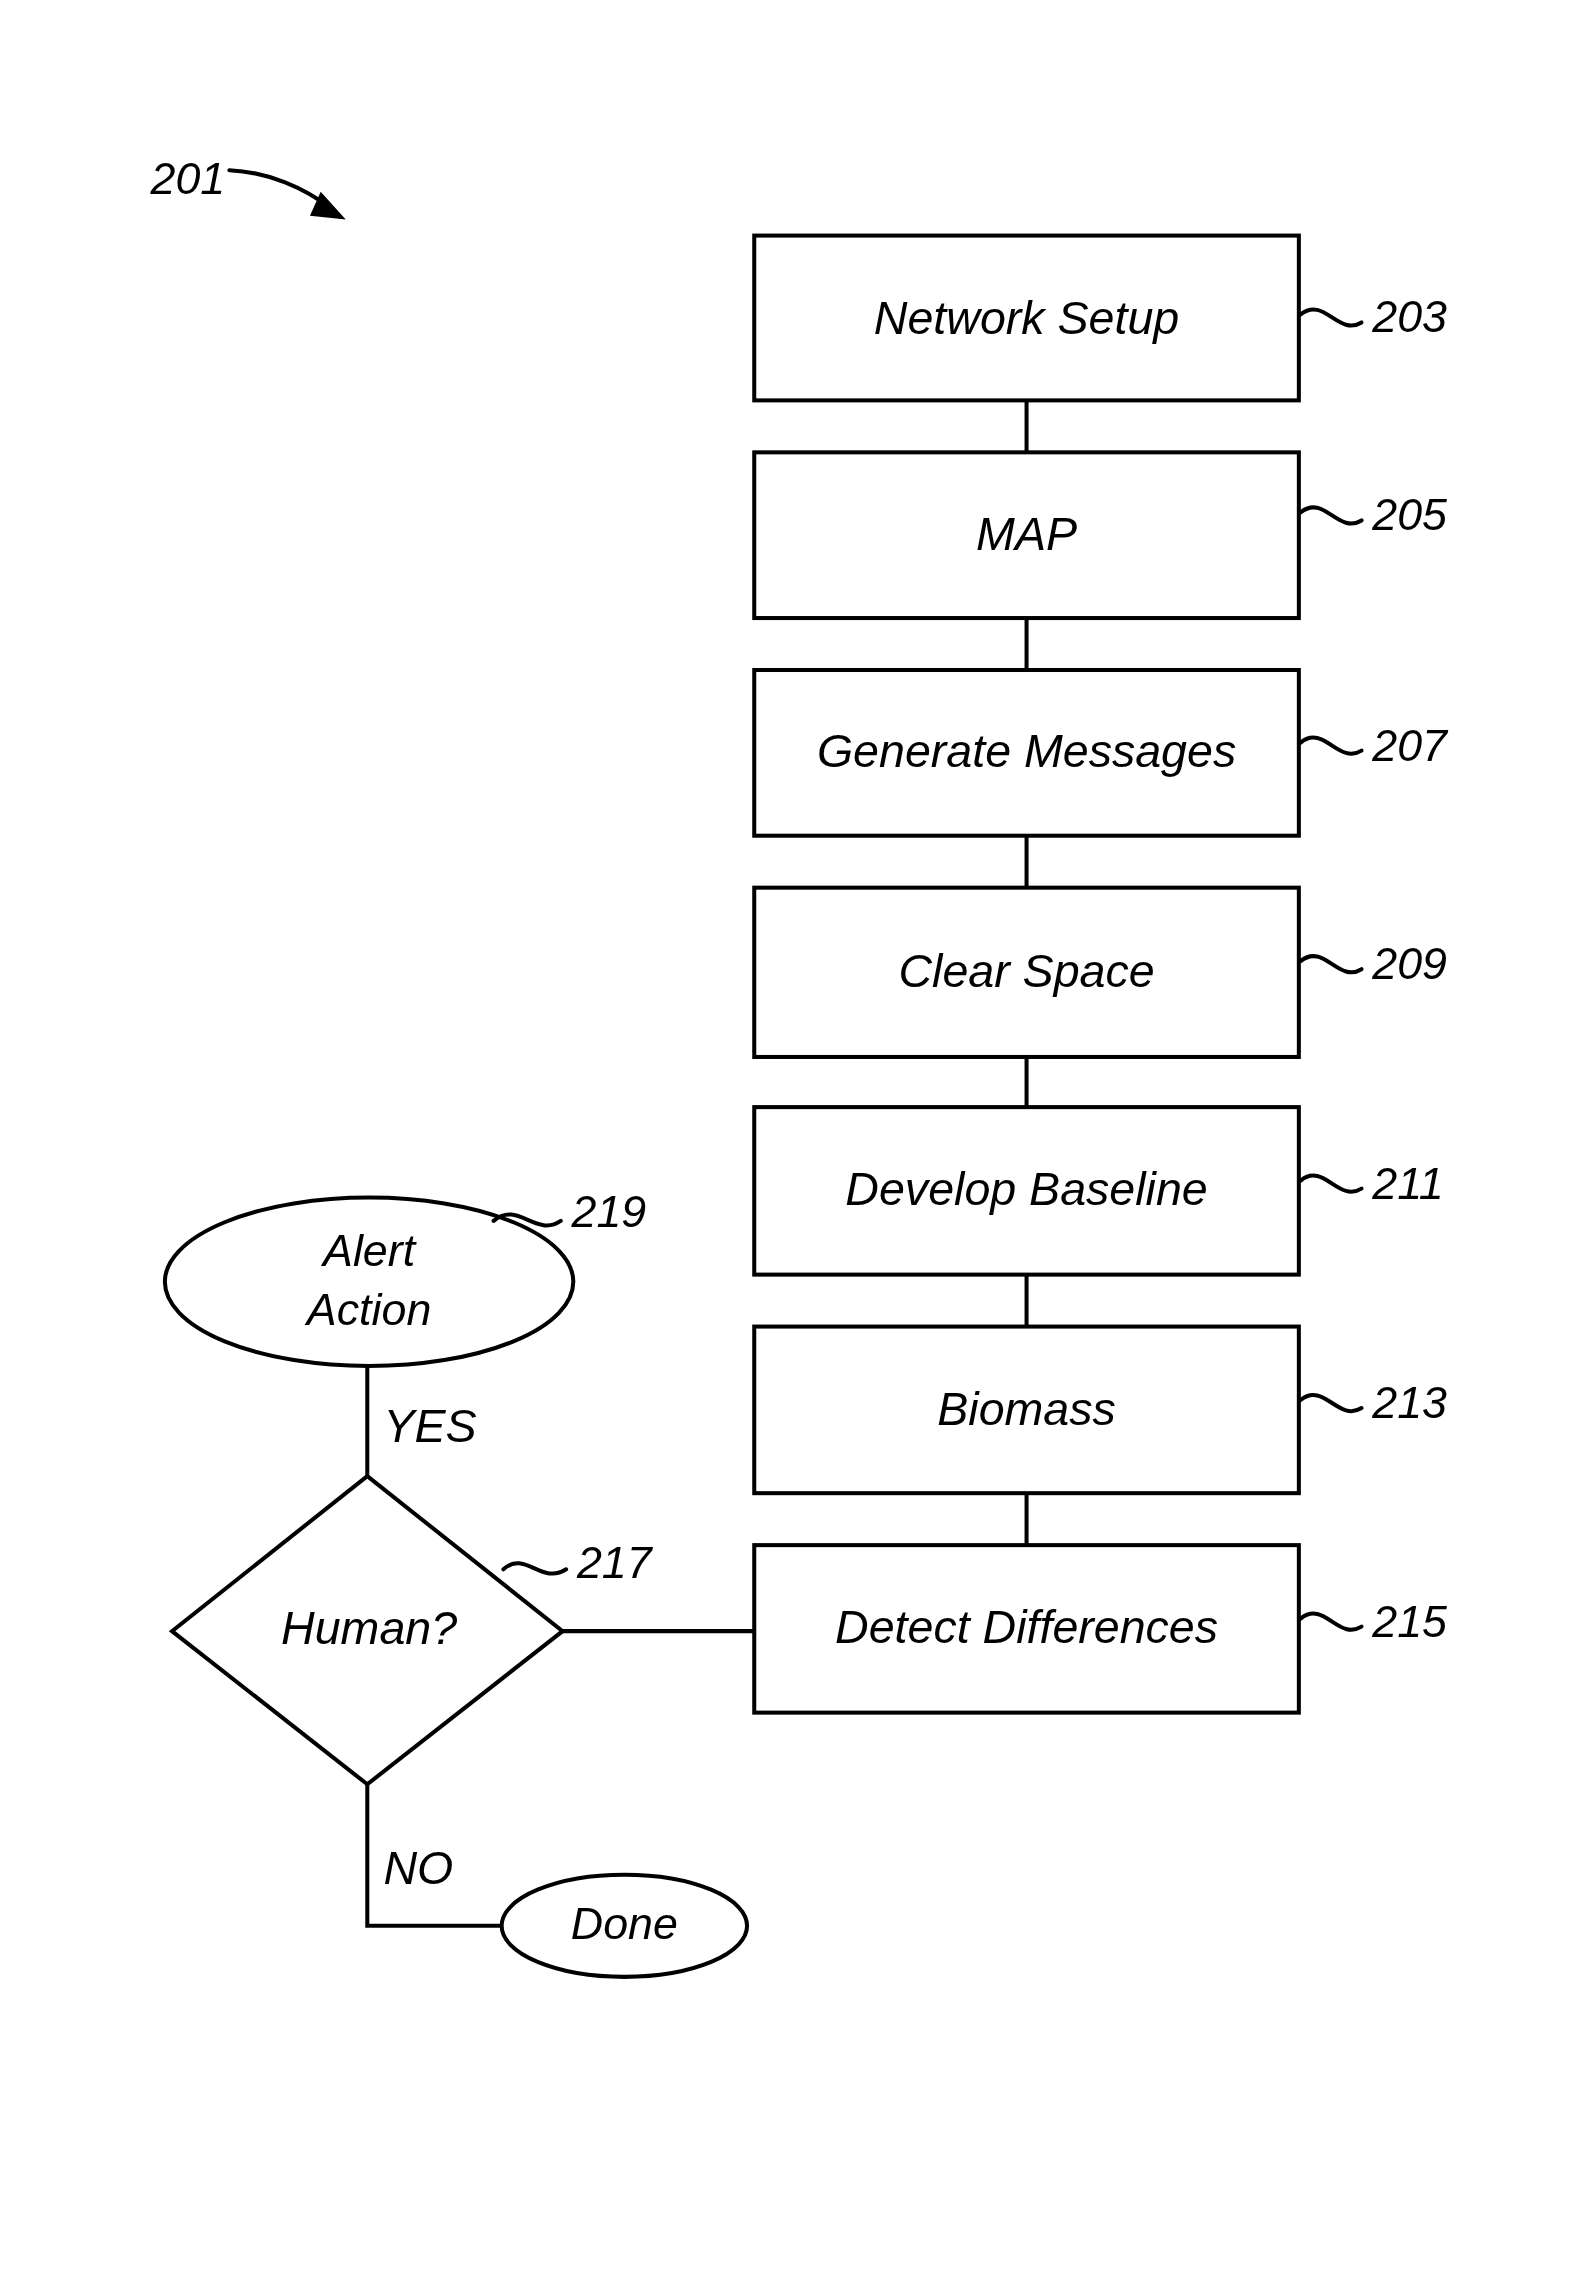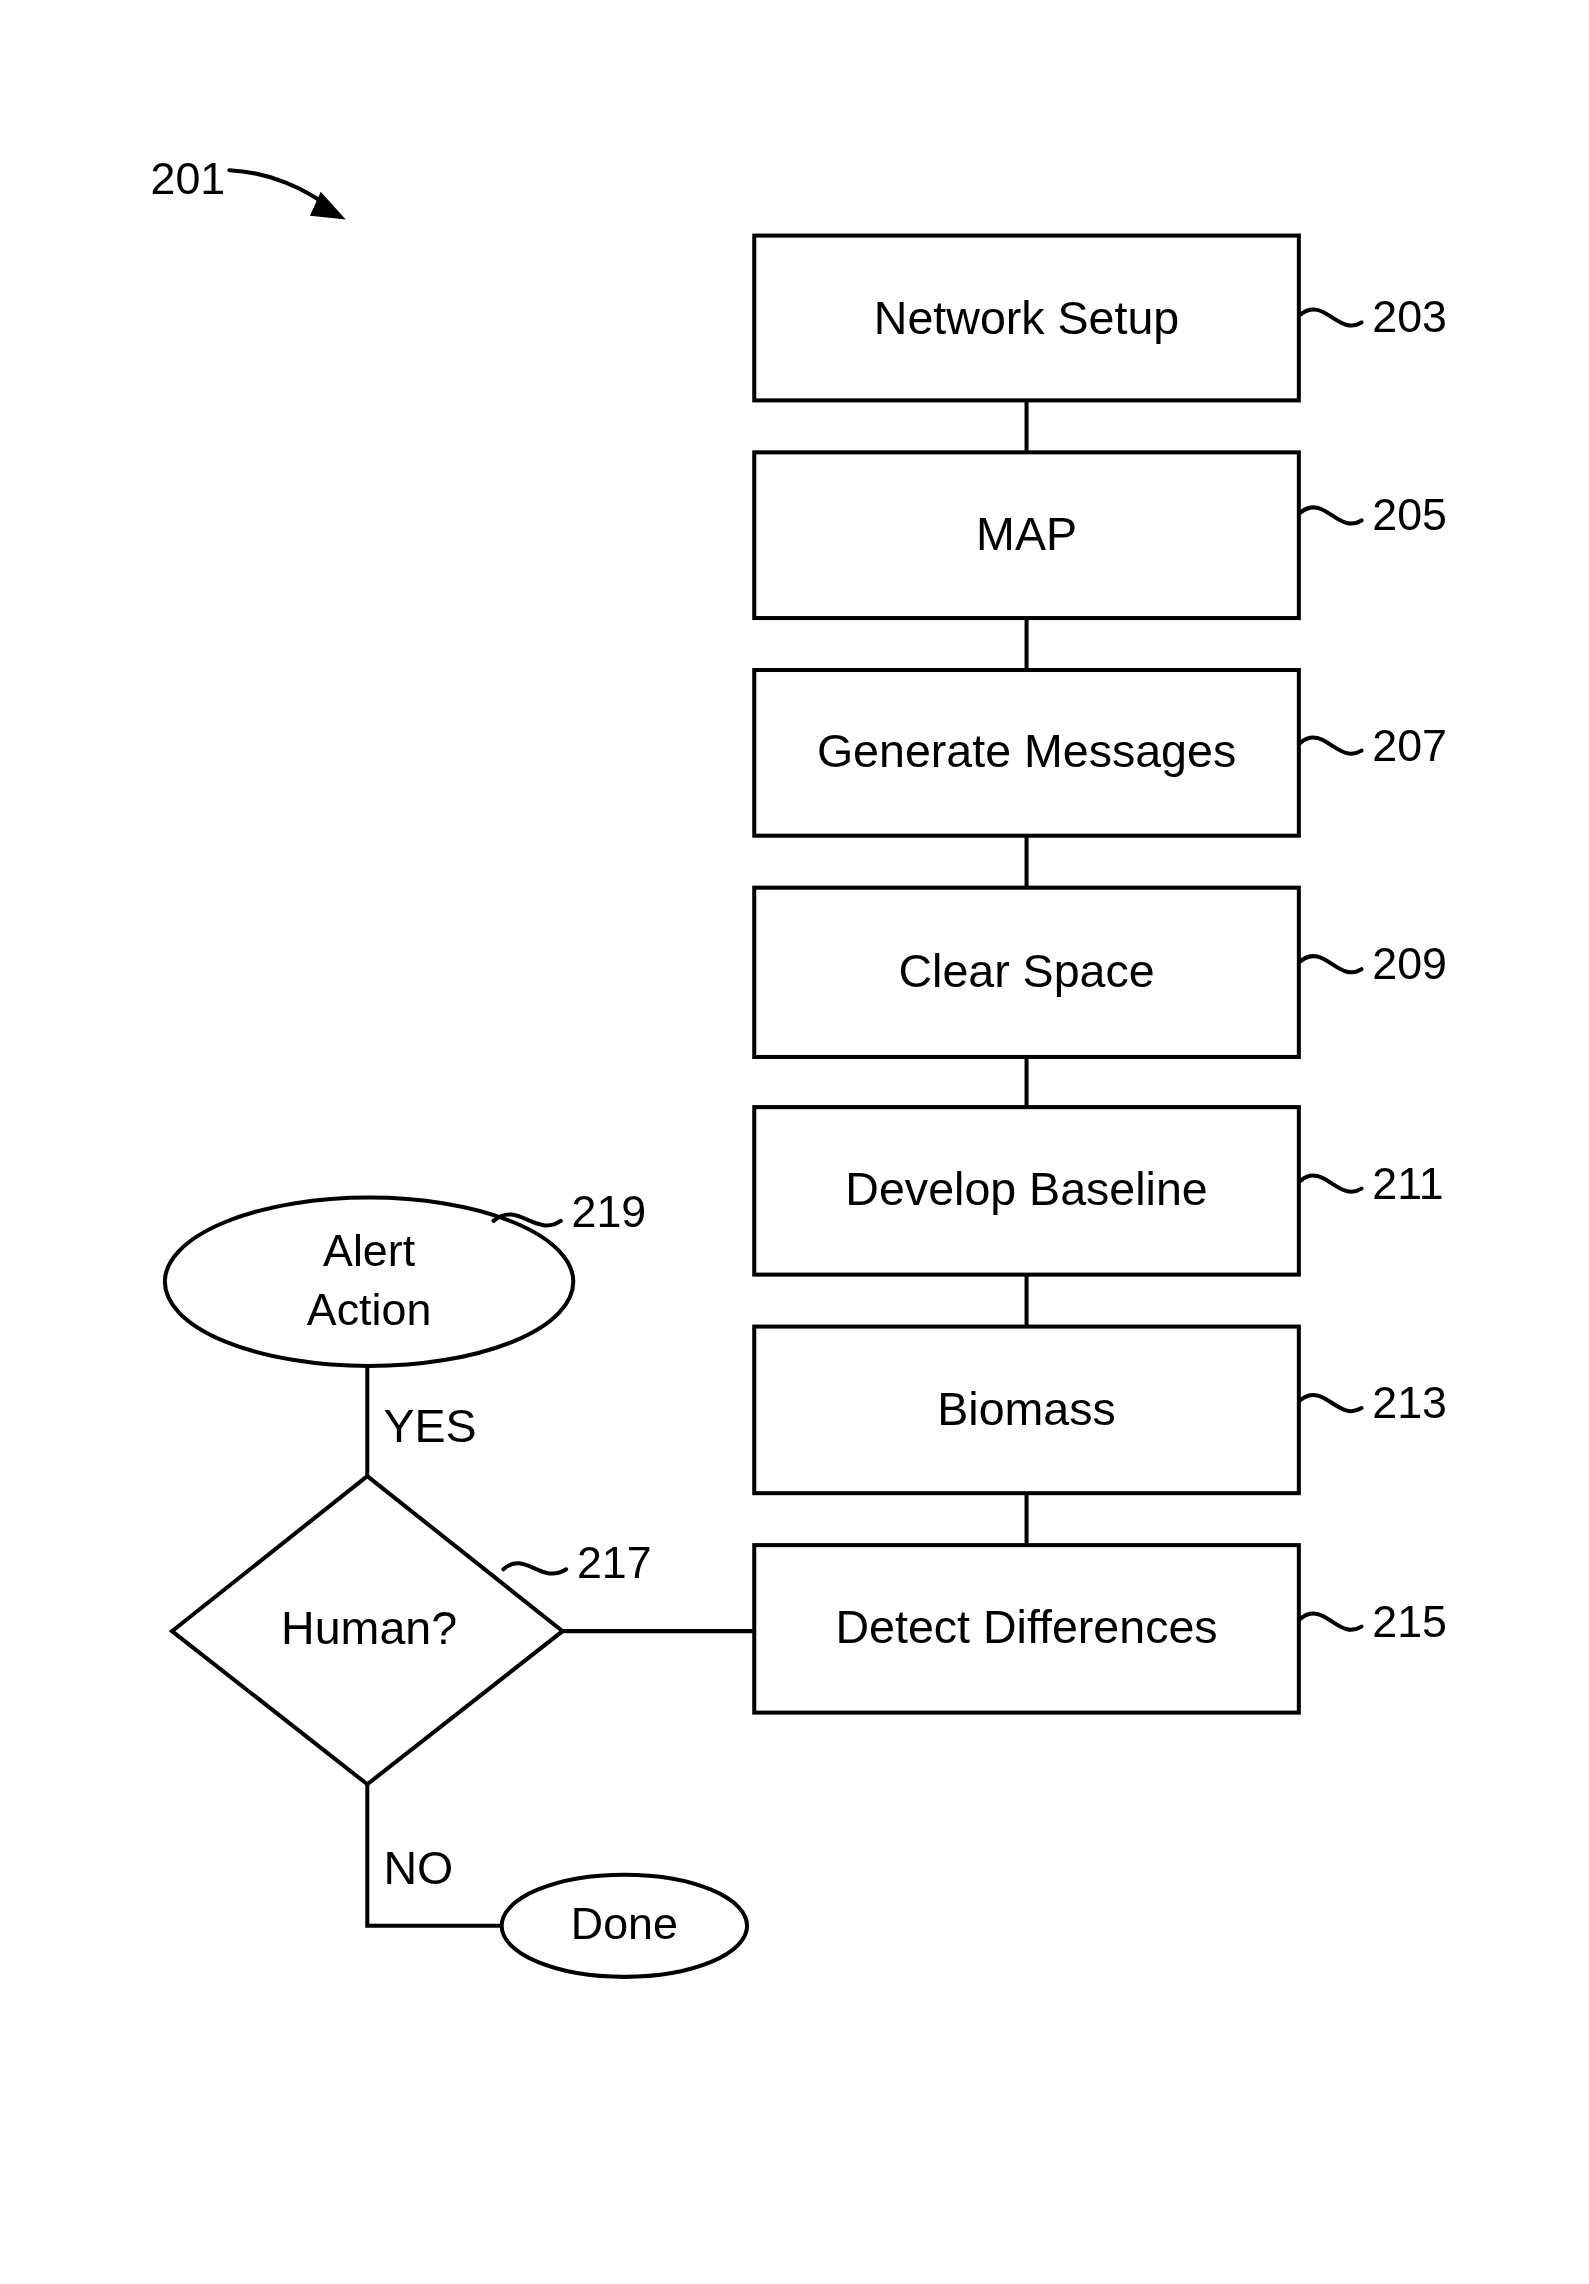--- a/index.html
+++ b/index.html
@@ -10,20 +10,21 @@
   body {
     font-family: "Liberation Sans", sans-serif;
     color: #000000;
   }
   #page {
     position: relative;
     width: 1590px;
     height: 2096px;
     background: #ffffff;
     overflow: hidden;
+    font-style: italic;
   }
   #figure-svg {
     position: absolute;
     left: 0;
     top: 0;
     width: 1590px;
     height: 2285px;
   }
   .node-text {
     font-family: "Liberation Sans", sans-serif;

